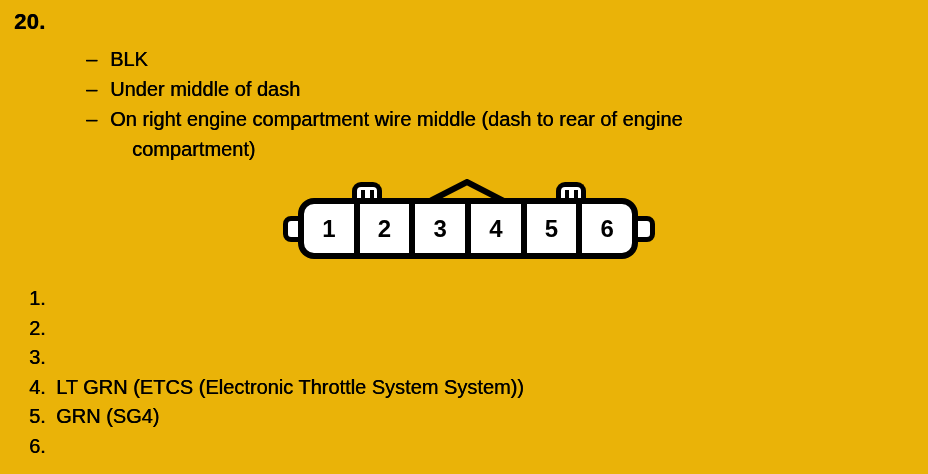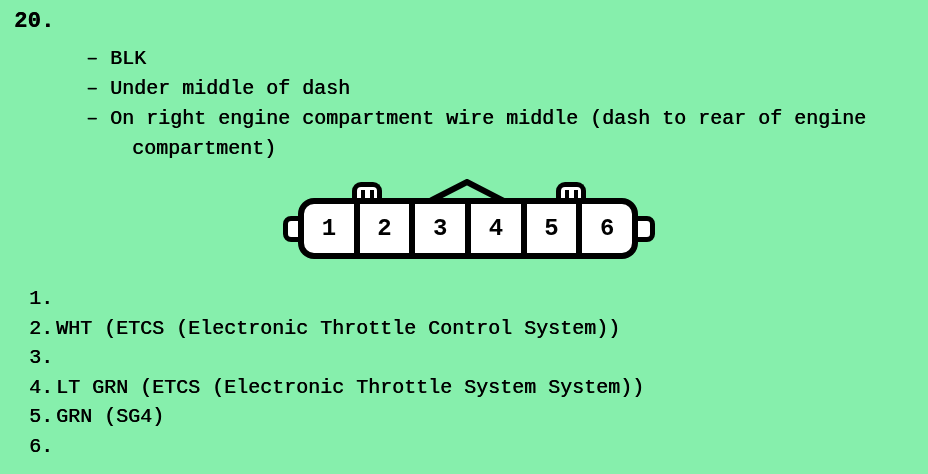--- a/index.html
+++ b/index.html
@@ -1,19 +1,19 @@
 <!DOCTYPE html>
 <html><head>
 <meta charset="utf-8">
 <style>
   html, body { margin:0; padding:0; background:#ffffff; }
   .page {
     position:relative; width:928px; height:474px; overflow:hidden;
-    background:#86efac; color:#000000;
-    font-family:Liberation Mono, monospace;
+    background:#eab308; color:#000000;
+    font-family:Liberation Sans, sans-serif;
     text-shadow:0.4px 0 0 #000; 
   }
 
   
   .heading { position:absolute; left:14px; top:8px; display:flex; font-size:22px; font-weight:700; line-height:28px; letter-spacing:0.3px; }
   .h-num { width:71px; }
 
   
   .details { position:absolute; left:86px; top:44px; font-size:20px; line-height:30px; }
   .d-row { display:flex; }
@@ -110,21 +110,20 @@
         </div>
     </div>
   </div>
 
   <div class="pinlist">
     <div class="p-row">
       <span class="p-num">1.</span>
     </div>
     <div class="p-row">
       <span class="p-num">2.</span>
-      <span class="p-desc">WHT (ETCS (Electronic Throttle Control System))</span>
     </div>
     <div class="p-row">
       <span class="p-num">3.</span>
     </div>
     <div class="p-row">
       <span class="p-num">4.</span>
       <span class="p-desc">LT GRN (ETCS (Electronic Throttle System System))</span>
     </div>
     <div class="p-row">
       <span class="p-num">5.</span>

